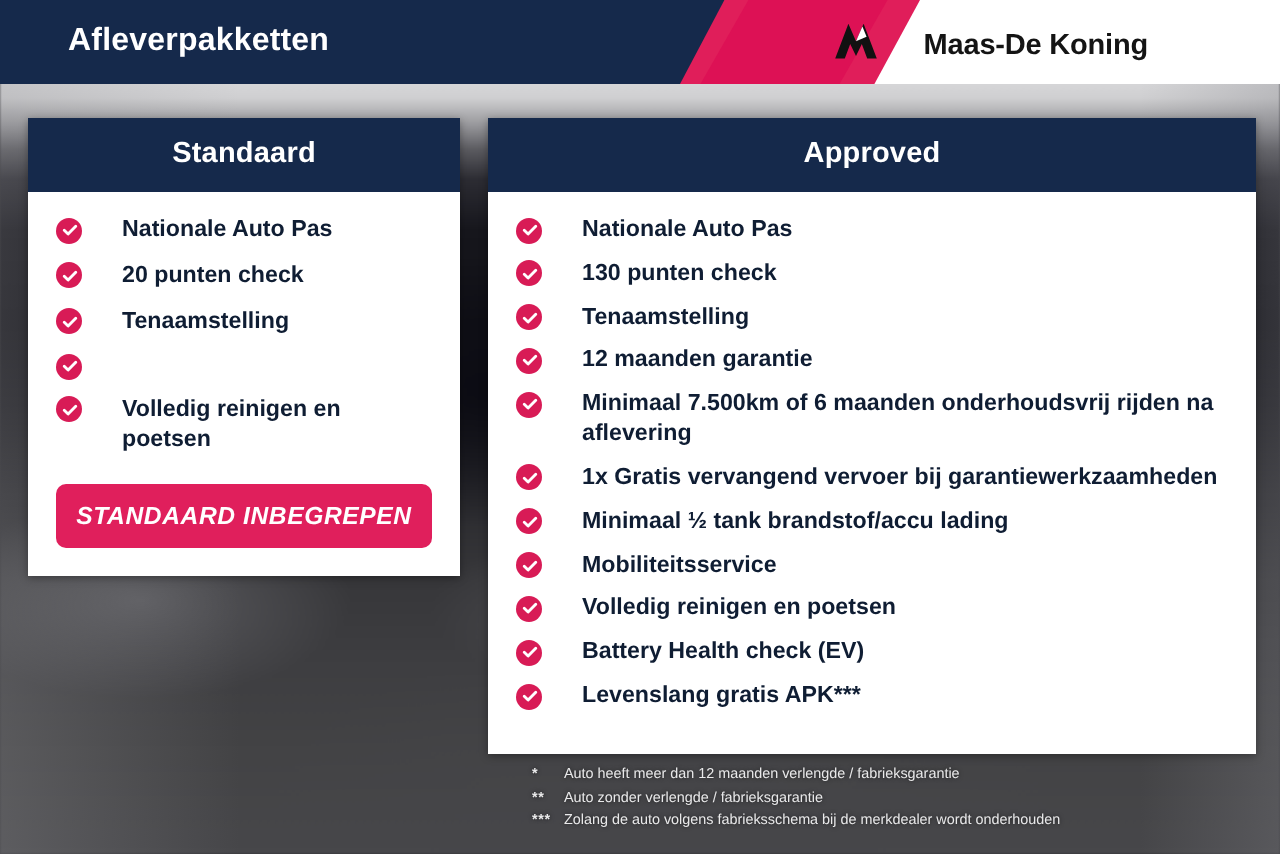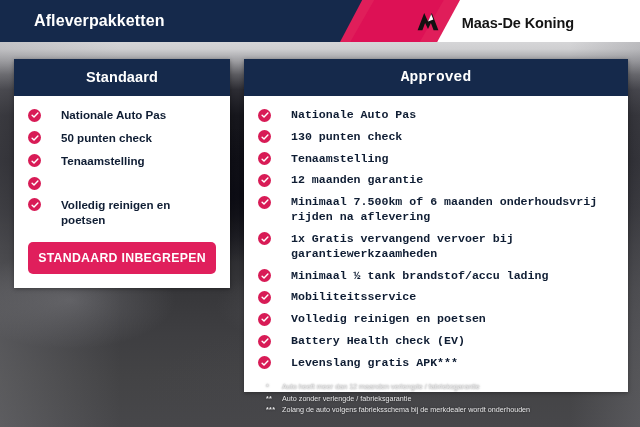--- a/index.html
+++ b/index.html
@@ -114,21 +114,21 @@
     color: #141414;
   }
 
   
   .card {
     position: absolute;
     background: #ffffff;
     box-shadow: 0 1px 4px rgba(0,0,0,.35);
   }
   .card-standard { left: 14px; top: 59px; width: 216px; }
-  .card-approved { left: 244px; top: 59px; width: 384px; font-family: Liberation Mono, monospace; }
+  .card-approved { left: 244px; top: 59px; width: 384px; }
 
   .card-head {
     background: #15294b;
     color: #ffffff;
     text-align: center;
     font-size: 14.5px;
     font-weight: bold;
     padding: 10px 2px 11px;
     letter-spacing: .1px;
   }
@@ -174,20 +174,21 @@
     font-family: inherit;
     font-weight: bold;
     text-align: center;
     cursor: pointer;
   }
   .btn-standard {
     width: 100%;
     padding: 9px 4px;
     font-size: 12.3px;
     letter-spacing: .3px;
+    font-style: italic;
   }
   .price-row {
     display: flex;
     justify-content: center;
     gap: 26px;
     margin-top: 10px;
     margin-bottom: 2px;
   }
   .btn-price {
     width: 118px;
@@ -252,21 +253,21 @@
               </svg>
           </span>
           <span class="feat-text">Nationale Auto Pas</span>
         </li>
         <li>
           <span class="tick">
             <svg width="8" height="8" viewBox="0 0 10 10">
                 <path d="M1.4 5.2 L3.8 7.5 L8.6 2.6" stroke="#ffffff" stroke-width="1.8" fill="none" stroke-linecap="round" stroke-linejoin="round"></path>
               </svg>
           </span>
-          <span class="feat-text">50 punten check</span>
+          <span class="feat-text">20 punten check</span>
         </li>
         <li>
           <span class="tick">
             <svg width="8" height="8" viewBox="0 0 10 10">
                 <path d="M1.4 5.2 L3.8 7.5 L8.6 2.6" stroke="#ffffff" stroke-width="1.8" fill="none" stroke-linecap="round" stroke-linejoin="round"></path>
               </svg>
           </span>
           <span class="feat-text">Tenaamstelling</span>
         </li>
         <li>

